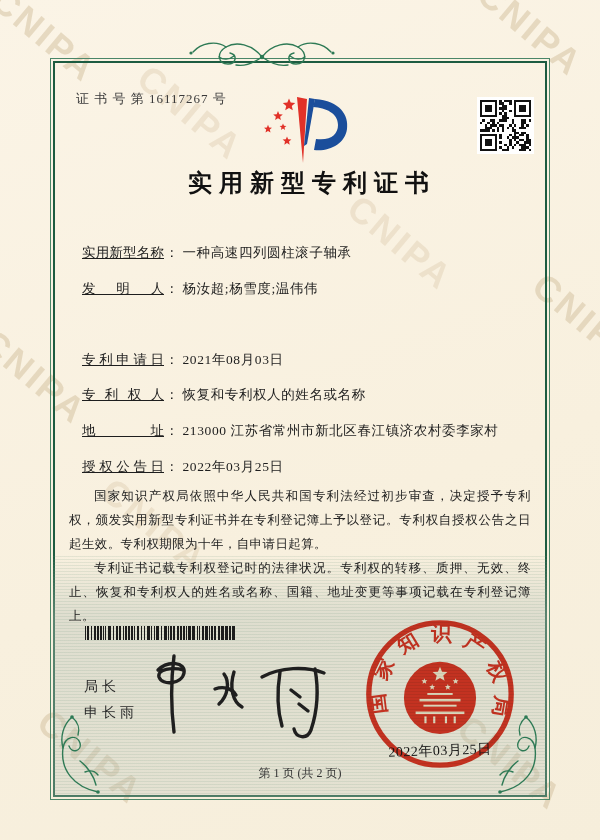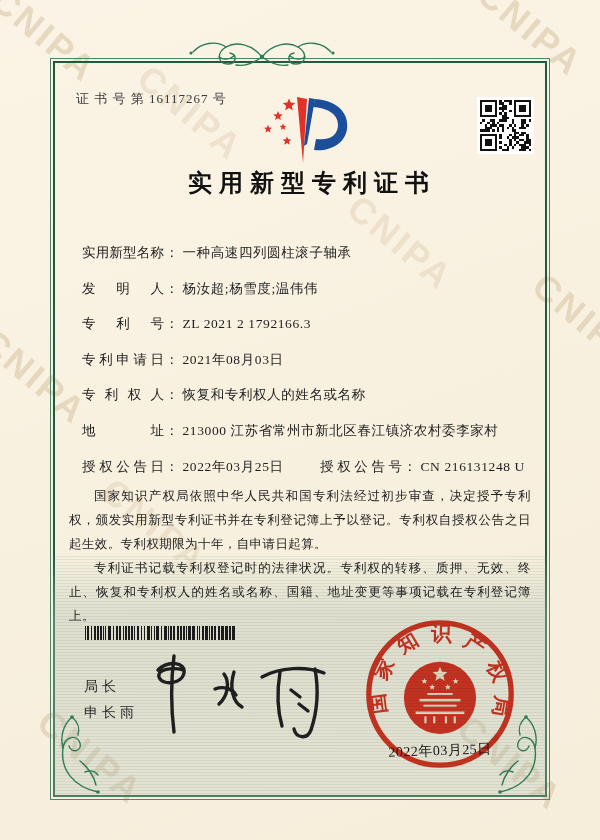--- a/index.html
+++ b/index.html
@@ -24,21 +24,21 @@
 
   
   .content{position:absolute;inset:0;z-index:3;}
   .cert-no{position:absolute;left:76px;top:90px;font-size:13px;letter-spacing:1px;color:#3a3a3a;}
   .title{position:absolute;left:0;top:167px;width:100%;text-align:center;font-size:24px;font-weight:bold;
          letter-spacing:7px;color:#111;padding-left:12px;}
   .logo-box{position:absolute;left:254px;top:92px;width:96px;height:78px;}
   .qr-box{position:absolute;left:477px;top:97px;width:57px;height:57px;background:#fff;padding:3px;box-sizing:border-box;}
 
   .frow{position:absolute;left:82px;width:460px;font-size:13.5px;color:#1e1e1e;}
-  .flabel{display:inline-block;width:82px;text-align:justify;text-align-last:justify;letter-spacing:0;vertical-align:bottom;}
+  .flabel{display:inline-block;width:82px;text-align:justify;text-align-last:justify;letter-spacing:0;vertical-align:bottom;text-decoration:underline;}
   .fcolon{display:inline-block;margin:0 4px 0 1px;}
   .fval{letter-spacing:.6px;}
   .fgroup2{position:absolute;left:238px;top:0;}
 
   .paras{position:absolute;left:69px;top:484px;width:462px;font-size:12.5px;line-height:24px;
          color:#222;text-align:justify;letter-spacing:.4px;}
   .paras p{margin:0;text-indent:2em;}
 
   .barcode-box{position:absolute;left:85px;top:626px;width:156px;height:14px;}
   .director{position:absolute;left:84px;font-family:"DejaVu Sans","Liberation Sans",sans-serif;
@@ -259,37 +259,31 @@
     </div>
 
     <div class="title">实用新型专利证书</div>
 
     <div class="frow" style="top:244px">
       <span class="flabel">实用新型名称</span><span class="fcolon">：</span><span class="fval">一种高速四列圆柱滚子轴承</span>
     </div>
     <div class="frow" style="top:280px">
       <span class="flabel">发明人</span><span class="fcolon">：</span><span class="fval">杨汝超;杨雪度;温伟伟</span>
     </div>
-    <div class="frow" style="top:315px">
-      <span class="flabel">专利号</span><span class="fcolon">：</span><span class="fval">ZL 2021 2 1792166.3</span>
-    </div>
     <div class="frow" style="top:351px">
       <span class="flabel">专利申请日</span><span class="fcolon">：</span><span class="fval">2021年08月03日</span>
     </div>
     <div class="frow" style="top:386px">
       <span class="flabel">专利权人</span><span class="fcolon">：</span><span class="fval">恢复和专利权人的姓名或名称</span>
     </div>
     <div class="frow" style="top:422px">
       <span class="flabel">地址</span><span class="fcolon">：</span><span class="fval">213000 江苏省常州市新北区春江镇济农村委李家村</span>
     </div>
     <div class="frow" style="top:458px">
       <span class="flabel">授权公告日</span><span class="fcolon">：</span><span class="fval">2022年03月25日</span>
-      <span class="fgroup2">
-        <span class="flabel">授权公告号</span><span class="fcolon">：</span><span class="fval">CN 216131248 U</span>
-      </span>
     </div>
 
     <div class="paras">
       <p>国家知识产权局依照中华人民共和国专利法经过初步审查，决定授予专利权，颁发实用新型专利证书并在专利登记簿上予以登记。专利权自授权公告之日起生效。专利权期限为十年，自申请日起算。</p>
       <p>专利证书记载专利权登记时的法律状况。专利权的转移、质押、无效、终止、恢复和专利权人的姓名或名称、国籍、地址变更等事项记载在专利登记簿上。</p>
     </div>
 
     <svg class="barcode-box" id="barcode" viewBox="0 0 156 14" preserveAspectRatio="none">
         <rect x="0" y="0" width="1" height="14" fill="#1c1c1c"></rect>
         <rect x="2" y="0" width="2" height="14" fill="#1c1c1c"></rect>
@@ -351,20 +345,21 @@
         <path d="M87,43 C95,40 104,42 108,49"></path>
         <path d="M106,26 C101,42 105,56 114,61"></path>
         <path d="M134,31 C152,21 178,20 196,27"></path>
         <path d="M152,26 C149,45 149,63 154,80"></path>
         <path d="M187,23 C191,45 189,66 183,84 C179,94 168,92 166,83"></path>
         <path d="M163,44 l9,7"></path>
         <path d="M171,58 l9,7"></path>
       </g>
     </svg>
 
+    <div class="page-info">第 1 页 (共 2 页)</div>
   </div>
 
   <svg class="seal-box" viewBox="0 0 160 160">
     <circle cx="80" cy="80" r="73" fill="none" stroke="#dc2a17" stroke-width="5.5"></circle>
     <defs>
         <path id="sealArc" d="M 27,103 A 57,57 0 1 1 133,103" fill="none"></path>
       </defs>
     <text font-size="21" fill="#dc2a17" font-family="Liberation Serif, DejaVu Serif, serif" font-weight="bold">
       <textPath href="#sealArc" startOffset="4" textLength="216" lengthAdjust="spacing">国家知识产权局</textPath>
     </text>

